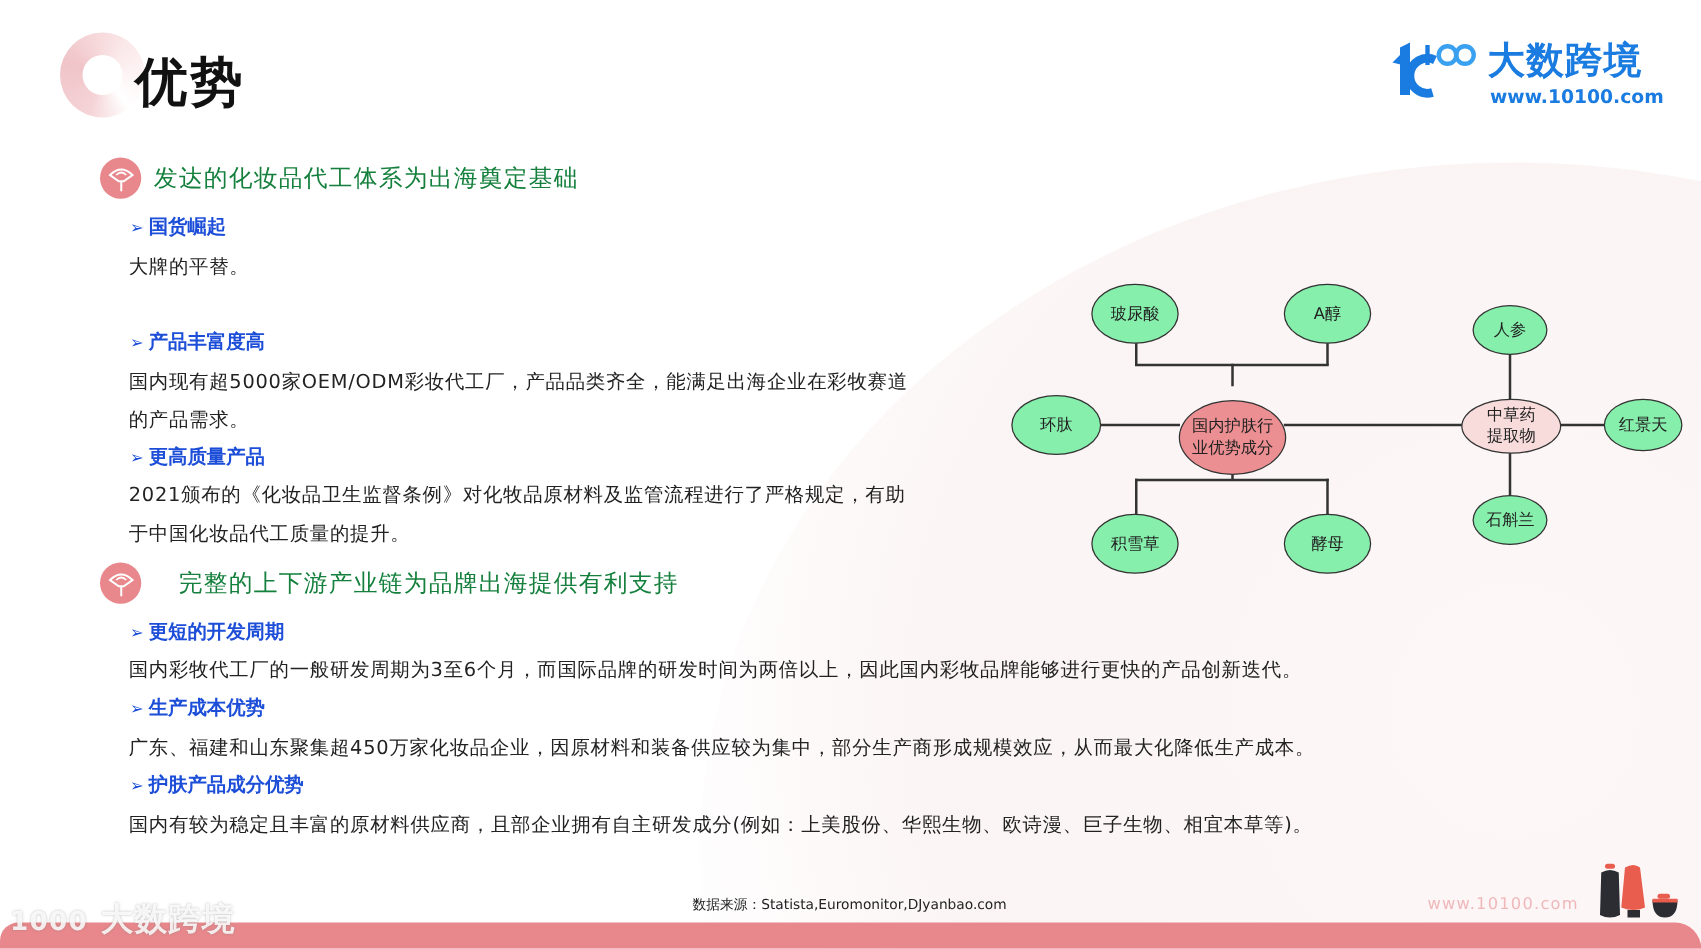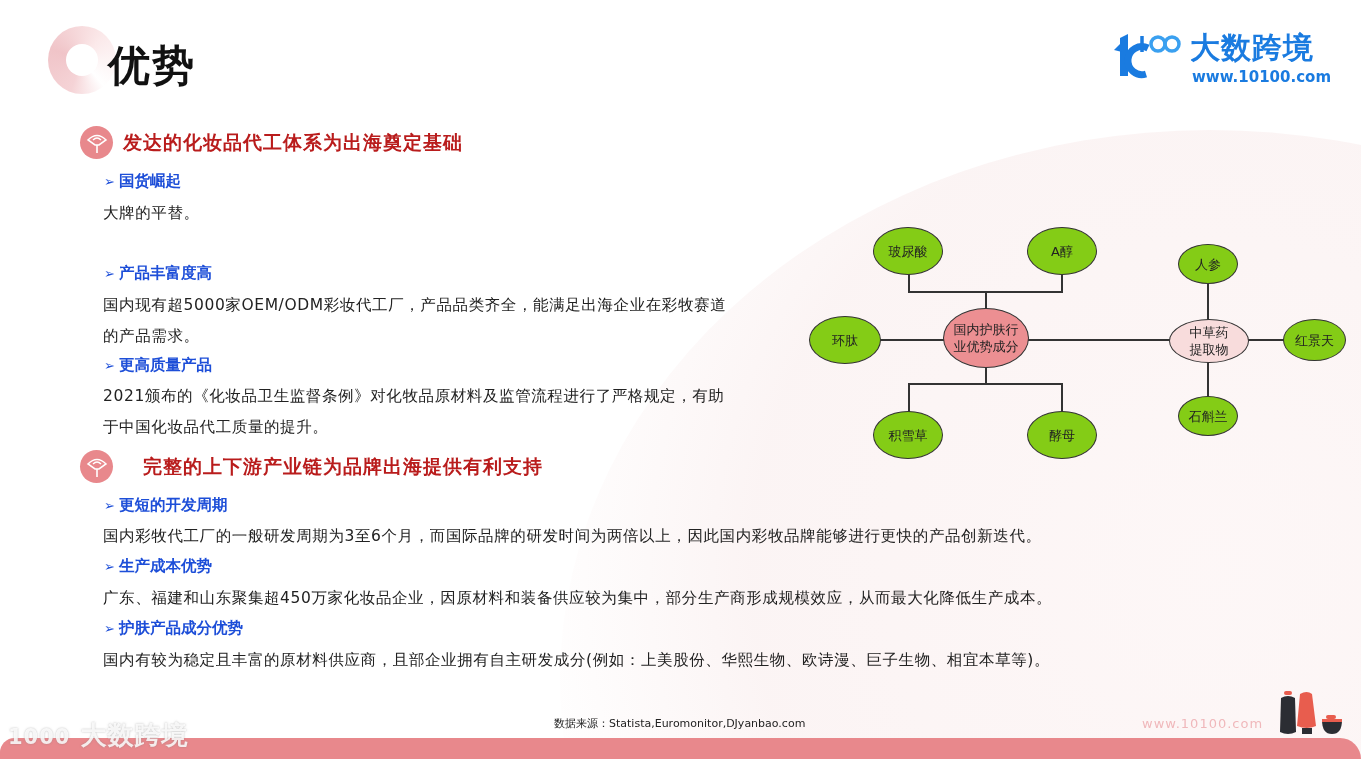--- a/index.html
+++ b/index.html
@@ -24,29 +24,29 @@
     position: absolute; left: 108px; top: 38px; font-size: 42px; font-weight: bold; color: #111; letter-spacing: 2px;
   }
 
   .logo { position: absolute; left: 1112px; top: 28px; width: 220px; height: 64px; }
   .logo-mark { position: absolute; left: 0; top: 2px; width: 70px; height: 52px; }
   .logo-name { position: absolute; left: 78px; top: 0px; font-size: 30px; font-weight: bold; color: #1a7be0; letter-spacing: 1px; }
   .logo-url { position: absolute; left: 80px; top: 40px; font-size: 15px; font-weight: bold; color: #1a7be0; }
 
   .section-head { position: absolute; left: 80px; display: flex; align-items: center; }
   .section-icon { width: 33px; height: 33px; border-radius: 50%; background: #e8888c; display: flex; align-items: center; justify-content: center; }
-  .section-title { margin-left: 10px; font-size: 19px; font-weight: bold; color: #b91c1c; letter-spacing: 1px; }
+  .section-title { margin-left: 10px; font-size: 19px; font-weight: normal; color: #15803d; letter-spacing: 1px; }
 
   .sub-head { position: absolute; left: 104px; font-size: 15.5px; font-weight: bold; color: #1d4ed8; }
   .sub-head .arrow { font-size: 13px; margin-right: 4px; }
   .para { position: absolute; left: 103px; font-size: 15.5px; color: #222; line-height: 31px; letter-spacing: 0.6px; }
 
   .diagram { position: absolute; left: 805px; top: 215px; width: 556px; height: 250px; }
   .node {
-    position: absolute; border: 1.5px solid #333; border-radius: 50%; background: #84cc16;
+    position: absolute; border: 1.5px solid #333; border-radius: 50%; background: #86efac;
     display: flex; align-items: center; justify-content: center; text-align: center;
     font-size: 13px; color: #222; line-height: 17px;
   }
   .node.hub1 { background: #ec8f92; }
   .node.hub2 { background: #f8dcdc; }
   .line { position: absolute; background: #333; }
 
   .source { position: absolute; left: 554px; top: 716px; font-size: 11px; color: #222; }
   .footer-band {
     position: absolute; left: 0; top: 738px; width: 1361px; height: 21px; background: #e8888c;
@@ -145,21 +145,21 @@
 
   <div class="line" style="left:222px; top:124px; width:144px; height:1.5px;"></div>
 
   <div class="line" style="left:402px; top:67px; width:1.5px; height:40px;"></div>
   <div class="line" style="left:442px; top:124px; width:37px; height:1.5px;"></div>
   <div class="line" style="left:402px; top:145px; width:1.5px; height:38px;"></div>
 
   <div class="node" style="left:68px; top:12px; width:70px; height:48px;">玻尿酸</div>
   <div class="node" style="left:222px; top:12px; width:70px; height:48px;">A醇</div>
   <div class="node" style="left:4px; top:101px; width:72px; height:48px;">环肽</div>
-  <div class="node hub1" style="left:138px; top:93px; width:86px; height:60px;">
+  <div class="node hub1" style="left:138px; top:105px; width:86px; height:60px;">
     <div>
         <div>国内护肤行</div>
         <div>业优势成分</div>
       </div>
   </div>
   <div class="node" style="left:68px; top:196px; width:70px; height:48px;">积雪草</div>
   <div class="node" style="left:222px; top:196px; width:70px; height:48px;">酵母</div>
 
   <div class="node hub2" style="left:364px; top:104px; width:80px; height:44px;">
     <div>

